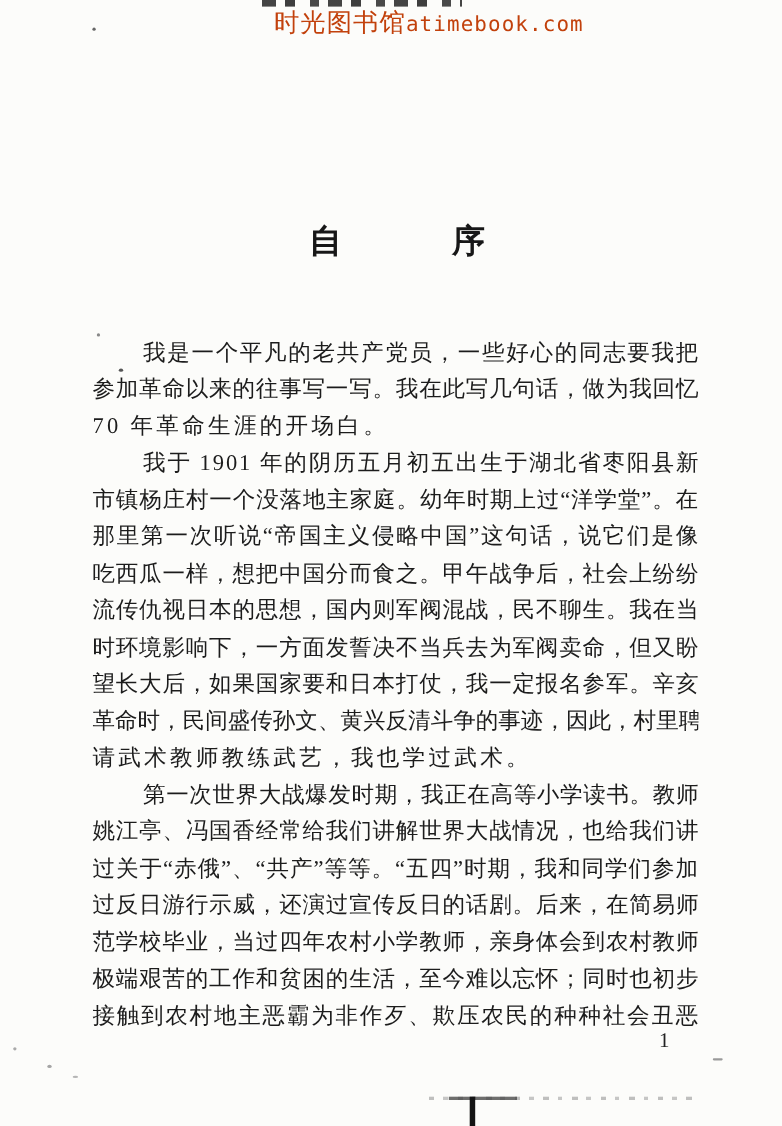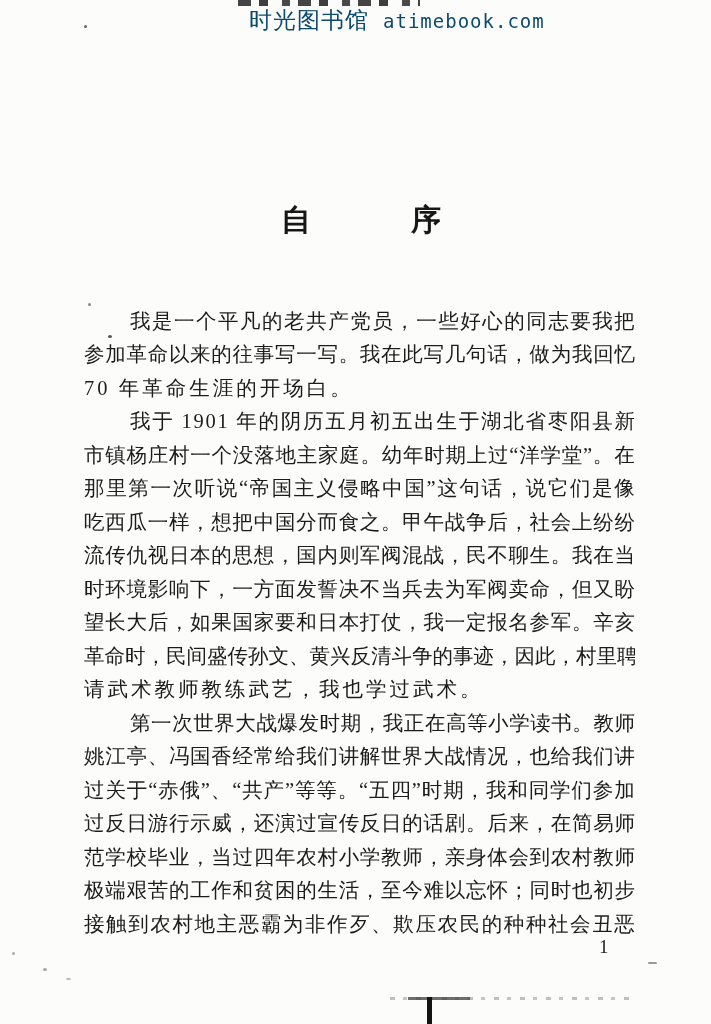--- a/index.html
+++ b/index.html
@@ -8,30 +8,30 @@
     position:relative;
     width:711px;height:1024px;
     background:#fcfcfa;
     overflow:hidden;
     font-family:"Liberation Serif","DejaVu Serif",serif;
   }
   
   #watermark{
     position:absolute;left:249px;top:5px;
     white-space:nowrap;
-    color:#0c4a6e;
+    color:#c2410c;
     display:flex;align-items:baseline;
   }
   #watermark .cn{
     font-family:"Liberation Sans","DejaVu Sans",sans-serif;
     font-size:23px;letter-spacing:1px;font-weight:500;
   }
   #watermark .latin{
     font-family:"DejaVu Sans Mono",monospace;
-    font-size:19px;margin-left:14px;letter-spacing:1px;
+    font-size:19px;letter-spacing:1px;
   }
   
   #top-artifact{
     position:absolute;left:238px;top:0;width:182px;height:6px;
     background:repeating-linear-gradient(90deg,
       #242424 0 13px, transparent 13px 21px,
       #1d1d1d 21px 30px, transparent 30px 44px,
       #2a2a2a 44px 52px, transparent 52px 60px);
     opacity:.85;
   }

